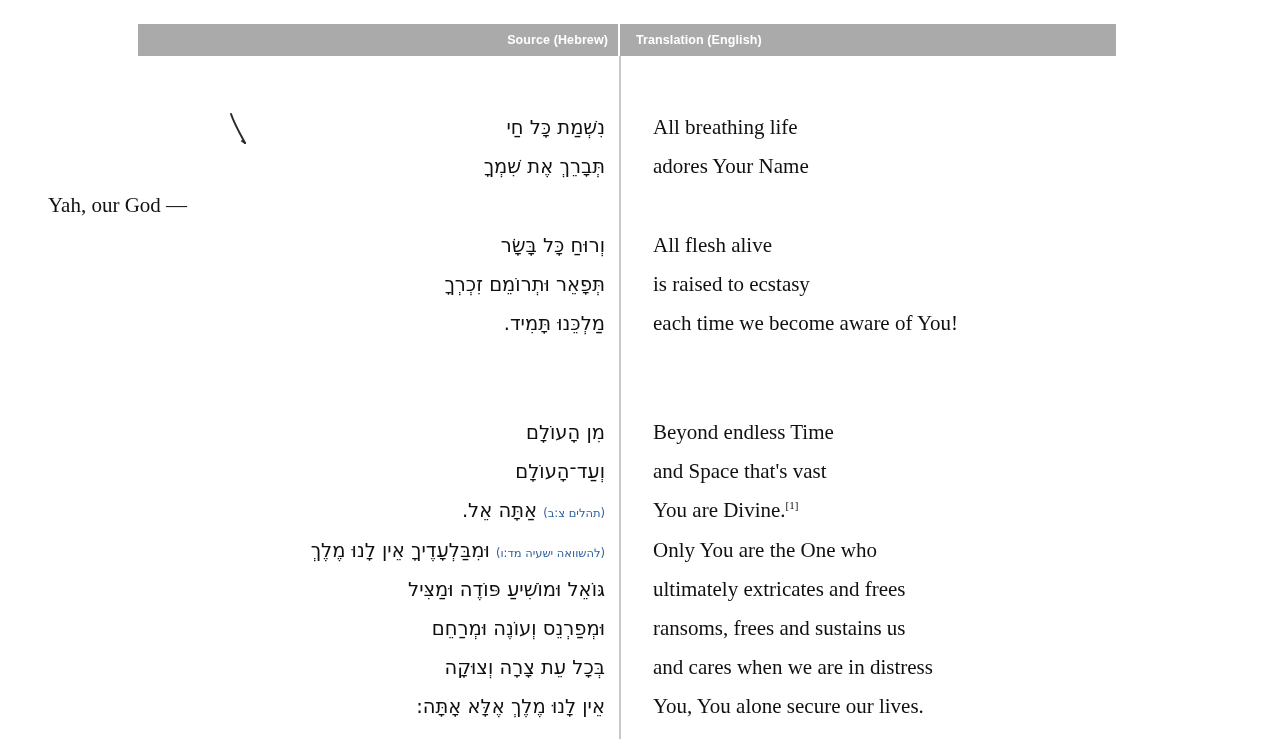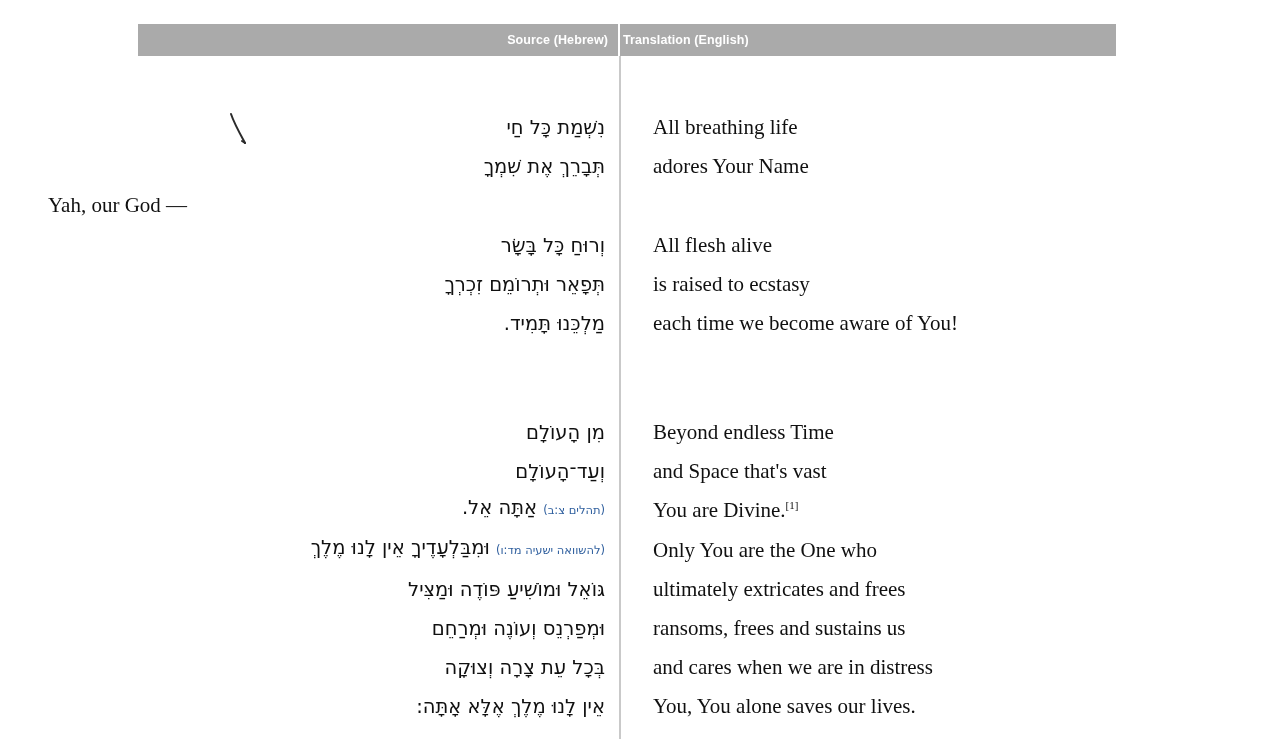--- a/index.html
+++ b/index.html
@@ -44,21 +44,21 @@
   .header-cell.source {
     flex: 0 0 482px;
     justify-content: flex-end;
     padding-right: 10px;
     border-right: 2px solid #ffffff;
     box-sizing: border-box;
   }
   .header-cell.translation {
     flex: 1 1 auto;
     justify-content: flex-start;
-    padding-left: 3px;
+    padding-left: 16px;
   }
 
   
   .column-divider {
     position: absolute;
     left: 619px;
     top: 56px;
     width: 2px;
     height: 683px;
     background: #c9c9c9;
@@ -77,21 +77,21 @@
     left: 0;
     width: 1280px;
   }
   .stanza-1 { top: 52px; }
   .stanza-2 { top: 357px; }
 
   .line-row {
     position: relative;
     height: 39.2px;
     display: flex;
-    align-items: flex-end;
+    align-items: flex-start;
   }
   .hebrew {
     flex: 0 0 605px;
     text-align: right;
     direction: rtl;
     font-family: "DejaVu Sans", "Liberation Serif", serif;
     font-size: 19.5px;
     line-height: 39.2px;
     color: #101010;
     white-space: nowrap;
@@ -275,20 +275,20 @@
         <div class="english">
           <span>and cares when we are in distress</span>
         </div>
       </div>
 
       <div class="line-row">
         <div class="hebrew">
           <span>אֵין לָנוּ מֶלֶךְ אֶלָּא אָתָּה:</span>
         </div>
         <div class="english">
-          <span>You, You alone saves our lives.</span>
+          <span>You, You alone secure our lives.</span>
         </div>
       </div>
 
     </div>
 
   </div>
 </div>
 
 </body></html>

